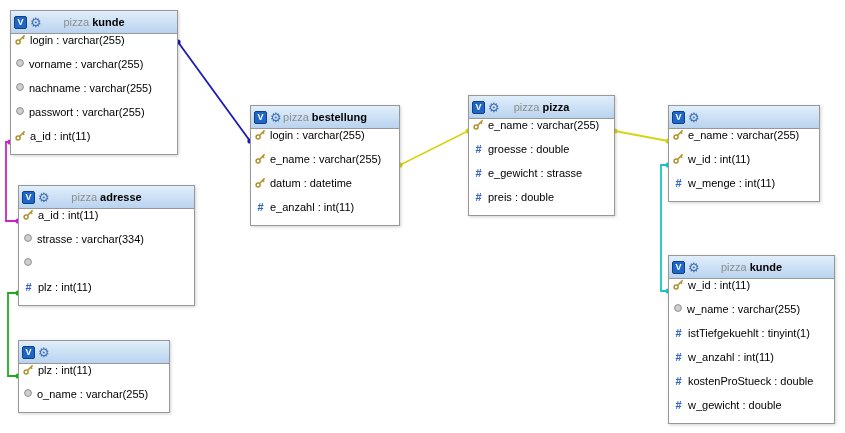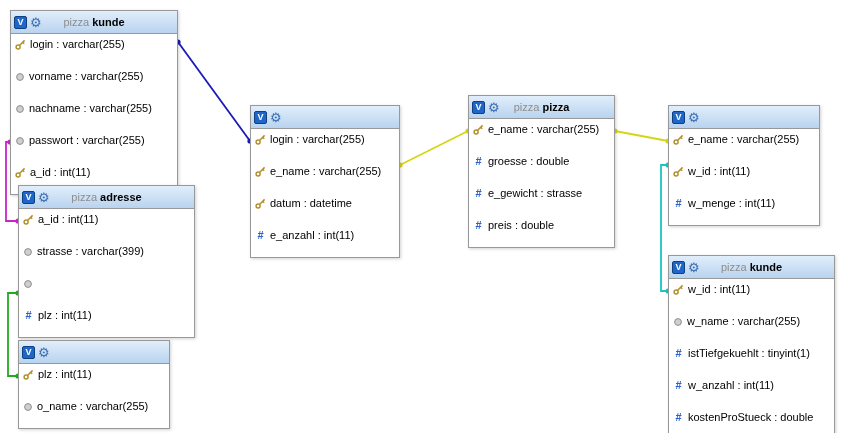--- a/index.html
+++ b/index.html
@@ -59,22 +59,22 @@
     left: 0; right: 0;
     text-align: center;
     pointer-events: none;
     white-space: nowrap;
   }
   .schema { color: #8d8d8d; }
   .tname { color: #000000; font-weight: bold; }
   .fld {
     height: 24px;
     display: flex;
-    align-items: flex-end;
-    padding: 16px 4px;
+    align-items: flex-start;
+    padding: 0 4px;
     background: #ffffff;
   }
   .fld-ic { flex: 0 0 auto; margin-right: 4px; }
   .num {
     color: #2e62c8;
     font-weight: bold;
     font-size: 11px;
     width: 11px;
     text-align: center;
     display: inline-block;
@@ -160,21 +160,21 @@
             <circle cx="3.1" cy="7.9" r="2"></circle>
             <path d="M4.7 6.3 L9.6 1.4 M7.7 3.3 L9.2 4.8"></path>
           </g>
         </svg>
         <span class="ftxt">a_id : int(11)</span>
       </div>
       <div class="fld">
         <svg class="fld-ic" width="10" height="10" viewBox="0 0 10 10">
           <circle cx="5" cy="5" r="3.4" fill="#cfcfcf" stroke="#8f8f8f"></circle>
         </svg>
-        <span class="ftxt">strasse : varchar(399)</span>
+        <span class="ftxt">strasse : varchar(334)</span>
       </div>
       <div class="fld">
         <svg class="fld-ic" width="10" height="10" viewBox="0 0 10 10">
           <circle cx="5" cy="5" r="3.4" fill="#cfcfcf" stroke="#8f8f8f"></circle>
         </svg>
       </div>
       <div class="fld">
         <span class="fld-ic num">#</span>
         <span class="ftxt">plz : int(11)</span>
       </div>
@@ -197,20 +197,21 @@
         <svg class="fld-ic" width="10" height="10" viewBox="0 0 10 10">
           <circle cx="5" cy="5" r="3.4" fill="#cfcfcf" stroke="#8f8f8f"></circle>
         </svg>
         <span class="ftxt">o_name : varchar(255)</span>
       </div>
     </div>
     <div class="tbl" style="left: 250px; top: 105px; width: 150px;">
       <div class="tbl-hd">
         <span class="vbtn">V</span>
         <span class="gear">⚙</span>
+        <span class="ttl"><span class="schema">pizza</span> <span class="tname">bestellung</span></span>
       </div>
       <div class="fld">
         <svg class="fld-ic" width="11" height="11" viewBox="0 0 11 11">
           <g stroke="#b2912a" stroke-width="1.5" fill="none">
             <circle cx="3.1" cy="7.9" r="2"></circle>
             <path d="M4.7 6.3 L9.6 1.4 M7.7 3.3 L9.2 4.8"></path>
           </g>
         </svg>
         <span class="ftxt">login : varchar(255)</span>
       </div>

